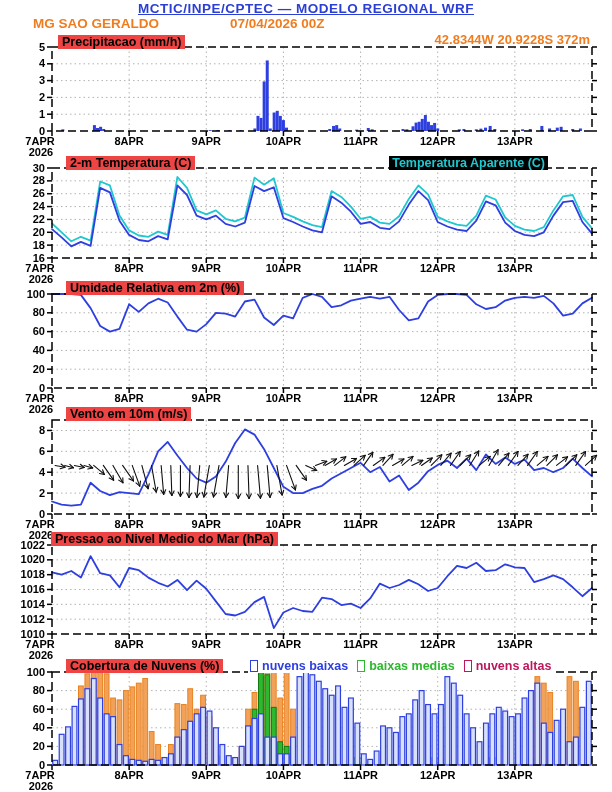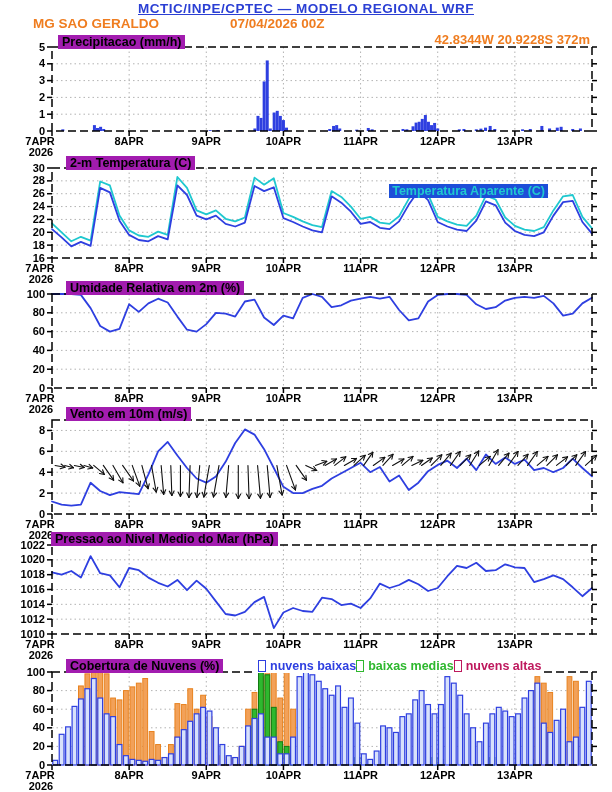--- a/index.html
+++ b/index.html
@@ -2,25 +2,25 @@
 <html><head>
 <meta charset="utf-8">
 <style>
   html,body{margin:0;padding:0;background:#fff;}
   body{width:612px;height:792px;position:relative;font-family:"Liberation Sans",sans-serif;}
   #plot{position:absolute;top:0;left:0;}
   .hline1{position:absolute;top:1px;left:0;right:0;text-align:center;font:bold 13.5px "Liberation Sans",sans-serif;color:#2b3fd4;letter-spacing:.5px;text-decoration:underline;}
   .hstation{position:absolute;top:16px;left:33px;font:bold 13.5px "Liberation Sans",sans-serif;color:#ef7d20;text-align:center;}
   .hdate{position:absolute;top:16px;left:230px;font:bold 13.5px "Liberation Sans",sans-serif;color:#ef7d20;}
   .coords{position:absolute;top:32px;right:20px;font:bold 13px "Liberation Sans",sans-serif;color:#ef7d20;background:#fff;padding:0 2px;text-align:right;}
-  .ptitle{position:absolute;font:bold 12.5px "Liberation Sans",sans-serif;color:#000;background:#a21caf;padding:0 4px;line-height:14px;white-space:nowrap;}
+  .ptitle{position:absolute;font:bold 12.5px "Liberation Sans",sans-serif;color:#000;background:#ef4444;padding:0 4px;line-height:14px;white-space:nowrap;}
   .t1{top:35px;left:58px}.t2{top:156px;left:66px}.t3{top:281px;left:66px}
   .t4{top:407px;left:66px}.t5{top:532px;left:51px}.t6{top:659px;left:66px}
-  .legend-cyan{position:absolute;top:156px;right:64px;font:bold 12.5px "Liberation Sans",sans-serif;color:#1fc8cf;background:#1d4ed8;padding:0 3px;line-height:14px;margin-top:28px;}
-  .legend-row{position:absolute;top:659px;left:256px;display:flex;background:#fff;padding:0 2px;line-height:14px;white-space:nowrap;}
+  .legend-cyan{position:absolute;top:156px;right:64px;font:bold 12.5px "Liberation Sans",sans-serif;color:#1fc8cf;background:#000000;padding:0 3px;line-height:14px;}
+  .legend-row{position:absolute;top:659px;left:248px;display:flex;gap:9px;background:#fff;padding:0 2px;line-height:14px;white-space:nowrap;}
   .legend-item{font:bold 12.5px "Liberation Sans",sans-serif;display:flex;align-items:center;}
   .lbox{display:inline-block;width:6px;height:10px;border:1.7px solid currentColor;margin-right:4px;background:#fff;}
   .c-blue{color:#2e3fe0}.c-green{color:#2eb82e}.c-orange{color:#be185d}
   .grid{stroke:#b3b3b3;stroke-width:1;stroke-dasharray:1.5 3;}
   .frame{fill:none;stroke:#000;stroke-width:1.5;stroke-dasharray:8 4;}
   .tick{stroke:#000;stroke-width:1.5;}
   .barb{stroke:#101010;stroke-width:1.1;stroke-linecap:round;}
   .cb-low{fill:#d8e1fb;stroke:#2e3fe0;stroke-width:1.2;}
   .cb-mid{fill:#2eb82e;stroke:#127a12;stroke-width:1;}
   .cb-high{fill:#f2a159;stroke:#e8821f;stroke-width:1;}

